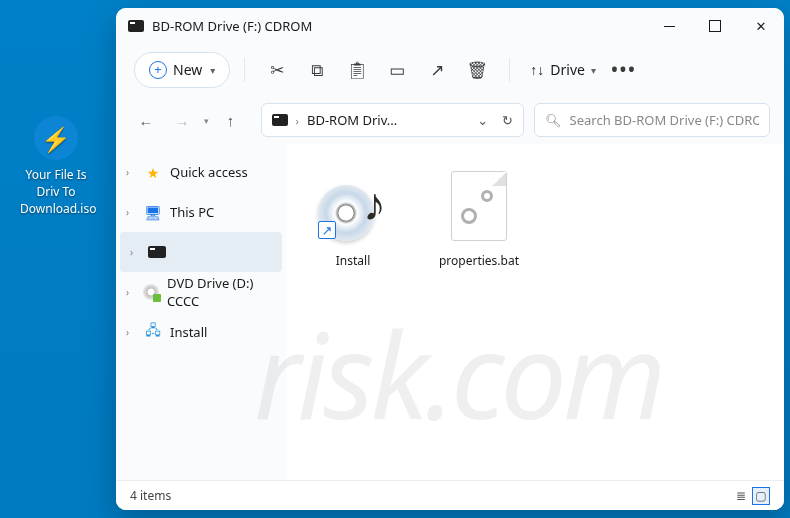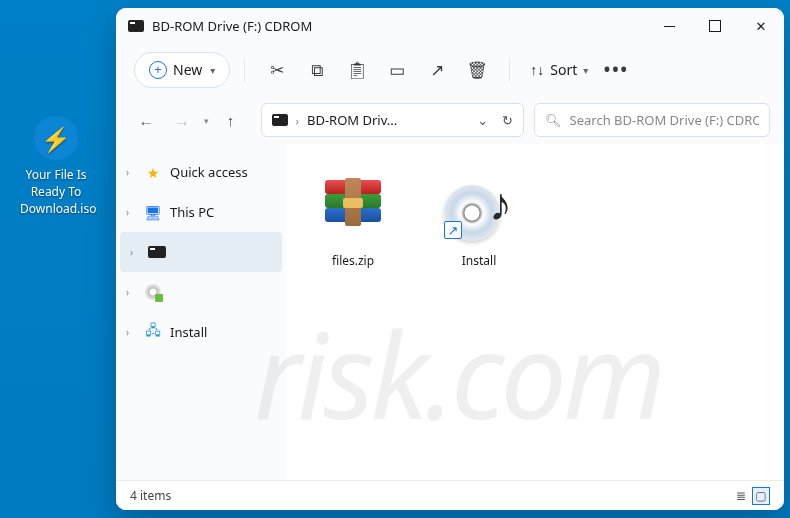--- a/index.html
+++ b/index.html
@@ -102,21 +102,21 @@
 </head>
 <body>
 
 <div class="desktop-bg"></div>
 
 <div class="desktop-icon">
   <div class="di-circle">
       <span class="di-bolt">⚡</span>
     </div>
   <div>Your File Is</div>
-  <div>Ready To</div>
+  <div>Driv To</div>
   <div>Download.iso</div>
 </div>
 
 <div class="window">
 
   <div class="titlebar">
     <span class="tb-icon"></span>
     <span>BD-ROM Drive (F:) CDROM</span>
     <div class="win-controls">
       <div class="win-min"></div>
@@ -146,21 +146,21 @@
       </div>
     <div class="tb-btn">
         <span>↗</span>
       </div>
     <div class="tb-btn">
         <span>🗑︎</span>
       </div>
     <div class="tb-sep"></div>
     <div class="sort-pill">
       <span>↑↓</span>
-      <span>Sort</span>
+      <span>Drive</span>
       <span class="chev">▾</span>
     </div>
     <div class="tb-btn">
         <span class="dots">•••</span>
       </div>
   </div>
 
   <div class="navbar">
     <div class="nav-btn">
         <span>←</span>
@@ -205,54 +205,55 @@
             <span class="disc"></span>
           </span>
       </div>
       <div class="sb-item">
         <span class="exp">›</span>
         <span class="sb-icon">
             <span class="dvd">
               <span class="dvd-badge"></span>
             </span>
           </span>
+        <span>DVD Drive (D:) CCCC</span>
       </div>
       <div class="sb-item">
         <span class="exp">›</span>
         <span class="sb-icon net">🖧</span>
         <span>Install</span>
       </div>
     </div>
 
     <div class="content">
 
-      <div class="file-item">
-        <div class="file-icon-wrap">
-          <div class="zip-icon">
-            <div class="book b1"></div>
-              <div class="book b2"></div>
-              <div class="book b3"></div>
-            <div class="belt"></div>
-              <div class="buckle"></div>
-          </div>
-        </div>
-        <span>files.zip</span>
-      </div>
 
       <div class="file-item">
         <div class="file-icon-wrap">
           <div class="install-icon">
             <div class="cd"></div>
             <div class="note">♪</div>
             <div class="shortcut">↗</div>
           </div>
         </div>
         <span>Install</span>
       </div>
 
+      <div class="file-item">
+        <div class="file-icon-wrap">
+          <div class="bat-icon">
+            <div class="bat-fold"></div>
+            <div class="bat-gears">
+              <div class="gear gear-sm g1"></div>
+              <div class="gear g2"></div>
+            </div>
+          </div>
+        </div>
+        <span>properties.bat</span>
+      </div>
 
 
     </div>
   </div>
 
   <div class="statusbar">
     <span>4 items</span>
     <div class="view-toggle">
       <div class="vt-btn">≣</div>
       <div class="vt-btn active">▢</div>

